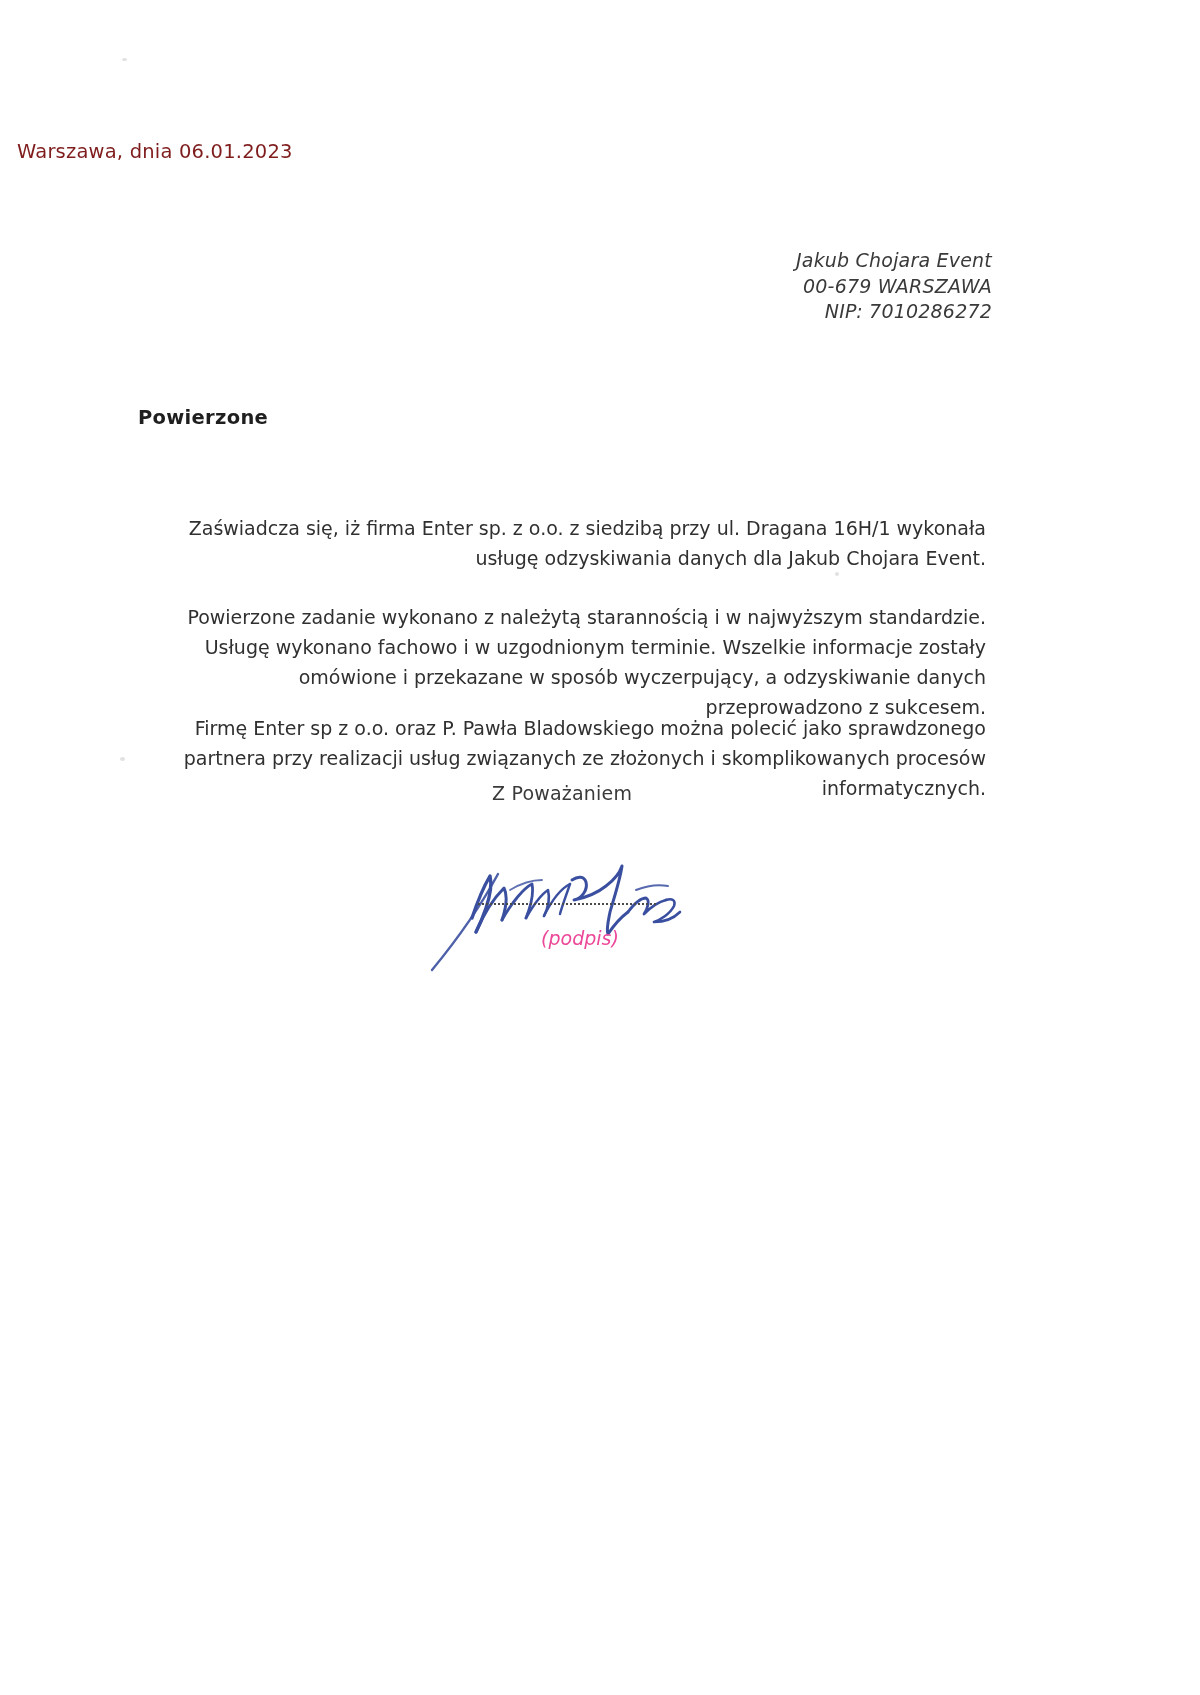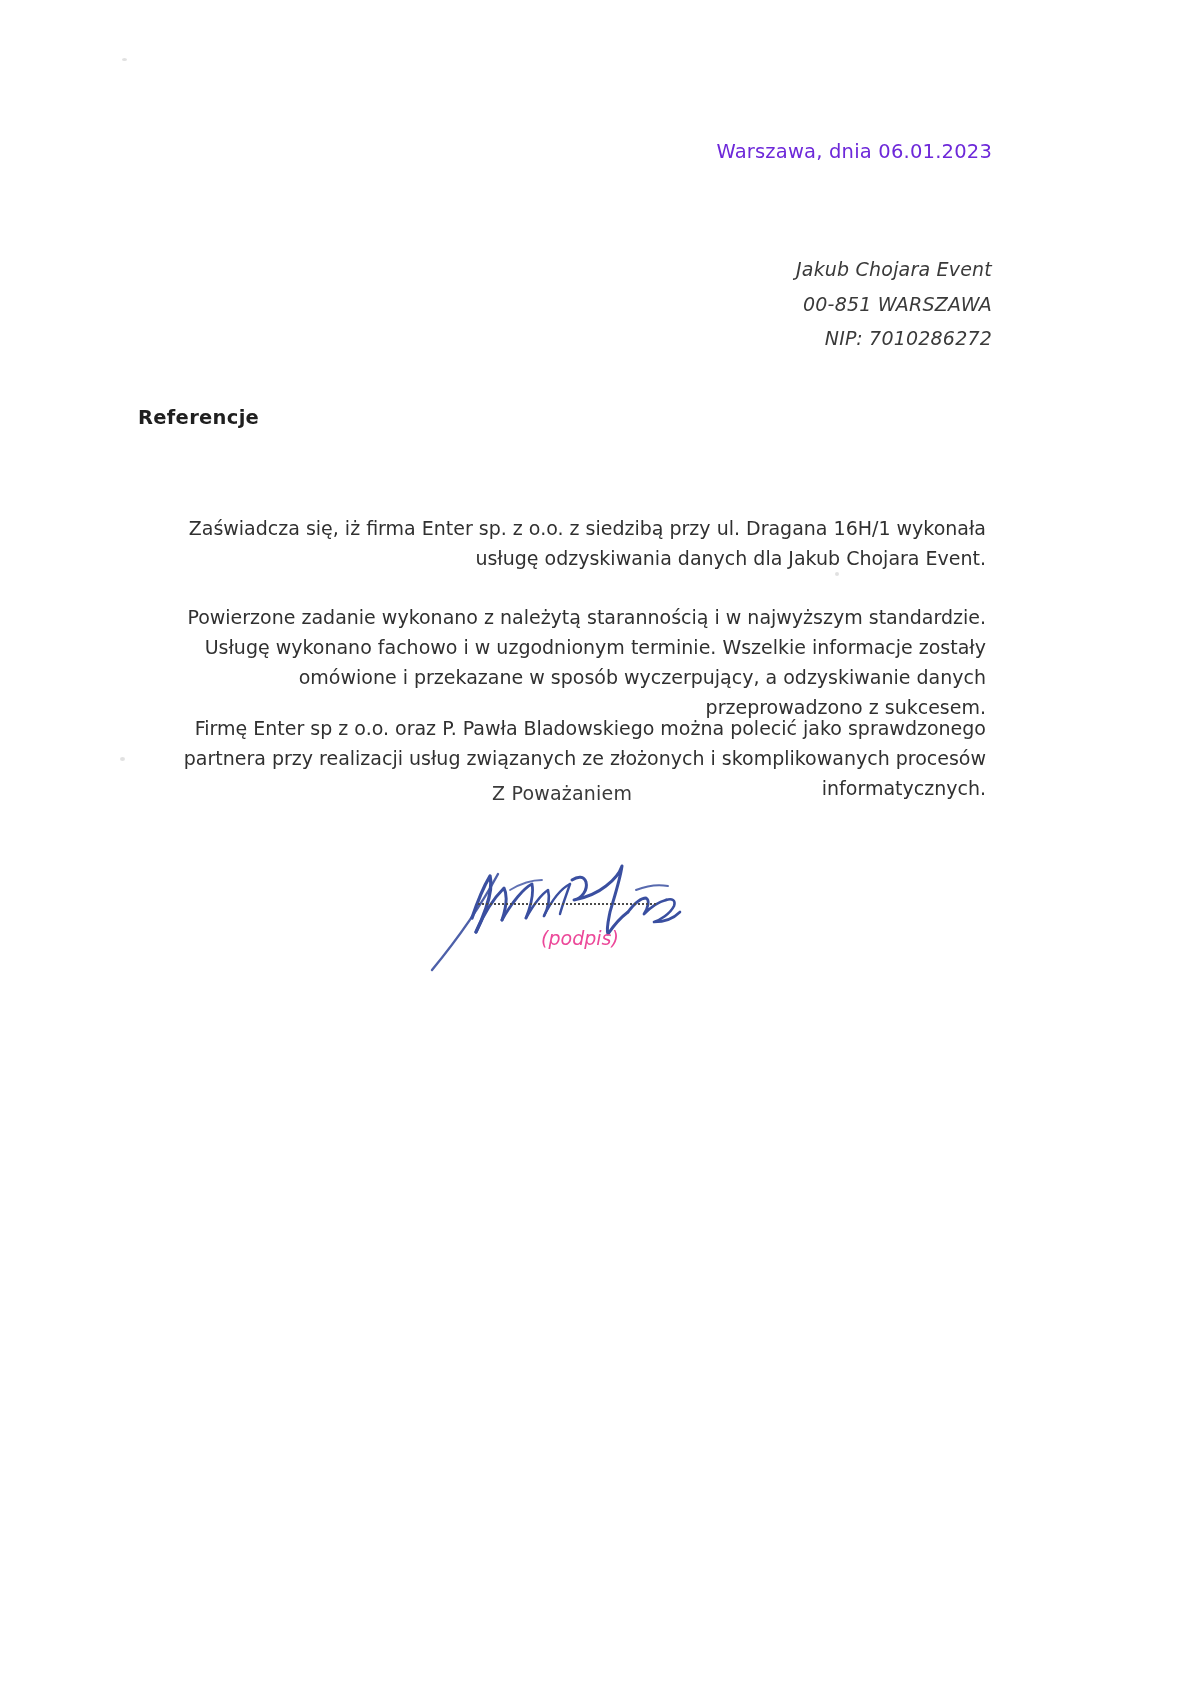--- a/index.html
+++ b/index.html
@@ -20,42 +20,42 @@
   
   .speck {
     position: absolute;
     background: #c9c9c9;
     border-radius: 50%;
     opacity: .55;
   }
 
   .date-line {
     position: absolute;
-    left: 0;
+    left: 17px;
     top: 140px;
     width: 992px;
-    text-align: right;
+    text-align: left;
     font-size: 19.5px;
     letter-spacing: .2px;
-    color: #6d28d9;
+    color: #7f1d1d;
   }
 
   .addr-block {
     position: absolute;
     left: 0;
     top: 248px;
     width: 992px;
     text-align: right;
     font-style: italic;
     font-size: 19px;
     line-height: 25.5px;
     color: #3a3a3a;
     letter-spacing: .2px;
   }
-  .addr-block div { white-space: nowrap; margin-top: 9px; }
+  .addr-block div { white-space: nowrap; }
 
   .doc-title {
     position: absolute;
     left: 138px;
     top: 406px;
     font-size: 19.5px;
     font-weight: bold;
     color: #1f1f1f;
     letter-spacing: .3px;
   }
@@ -117,25 +117,25 @@
 <div class="page">
 
   <div class="speck" style="left:122px;top:58px;width:5px;height:3px;"></div>
   <div class="speck" style="left:835px;top:572px;width:4px;height:4px;"></div>
   <div class="speck" style="left:120px;top:757px;width:5px;height:4px;"></div>
 
   <div class="date-line">Warszawa, dnia 06.01.2023</div>
 
   <div class="addr-block">
     <div>Jakub Chojara Event</div>
-    <div>00-851 WARSZAWA</div>
+    <div>00-679 WARSZAWA</div>
     <div>NIP: 7010286272</div>
   </div>
 
-  <div class="doc-title">Referencje</div>
+  <div class="doc-title">Powierzone</div>
 
   <div class="body-text p1">Zaświadcza się, iż firma Enter sp. z o.o. z siedzibą przy ul. Dragana 16H/1 wykonała usługę odzyskiwania danych dla Jakub Chojara Event.</div>
 
   <div class="body-text p3">Firmę Enter sp z o.o. oraz P. Pawła Bladowskiego można polecić jako sprawdzonego partnera przy realizacji usług związanych ze złożonych i skomplikowanych procesów informatycznych.</div>
 
   <div class="body-text p2">Powierzone zadanie wykonano z należytą starannością i w najwyższym standardzie. Usługę wykonano fachowo i w uzgodnionym terminie. Wszelkie informacje zostały omówione i przekazane w sposób wyczerpujący, a odzyskiwanie danych przeprowadzono z sukcesem.</div>
 
   <div class="regards">Z Poważaniem</div>
 
   <div class="sig-area">

